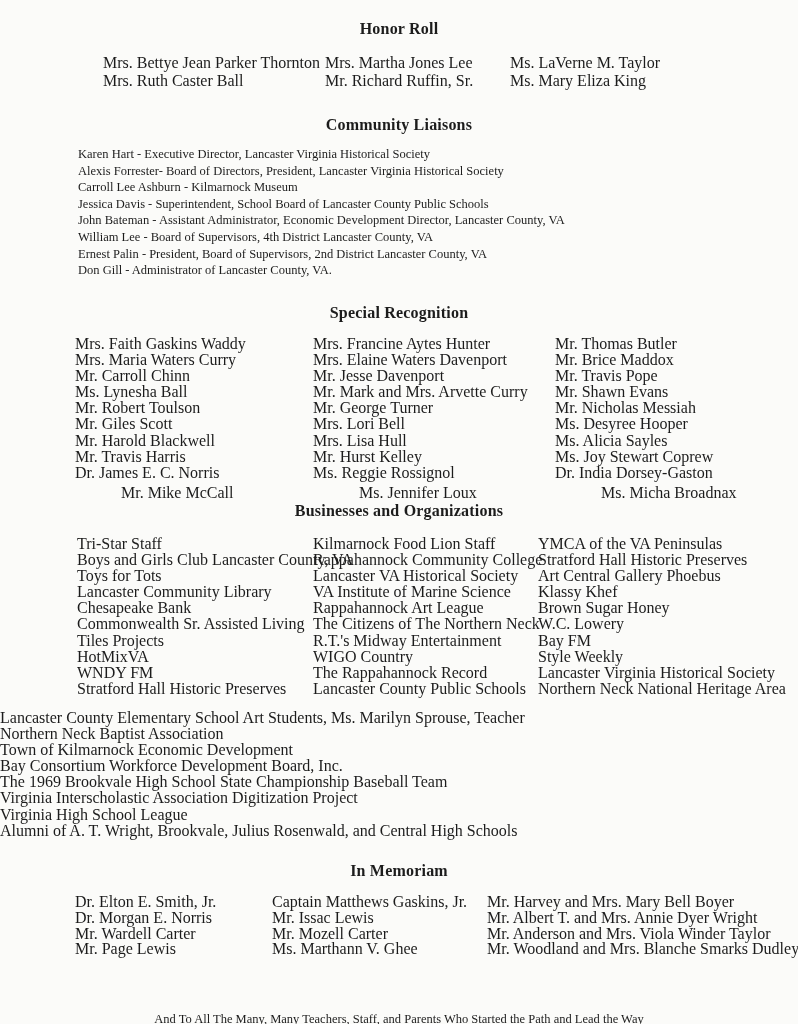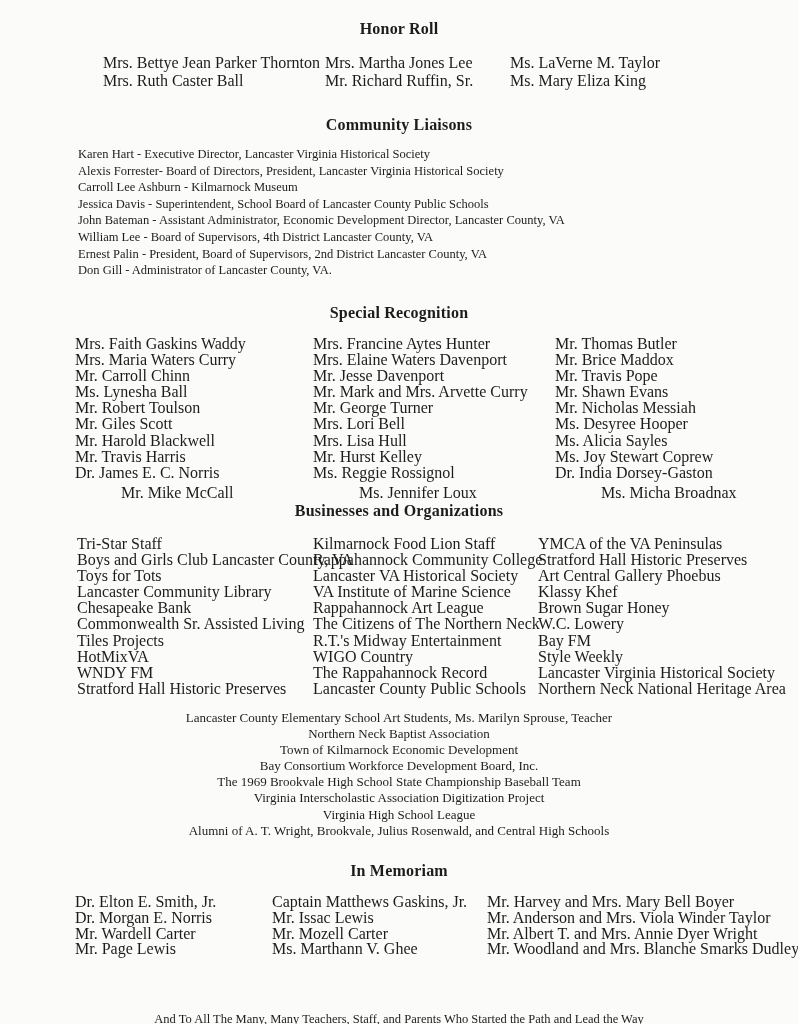--- a/index.html
+++ b/index.html
@@ -40,22 +40,22 @@
 
   .recog-col .line { line-height: 16.1px; }
   .recog-col .line:last-child { margin-top: 4px; margin-left: 46px; }
 
   .org-col .line { line-height: 16.1px; }
 
   .centered-block {
     position: absolute;
     left: 0;
     width: 100%;
-    text-align: center;
-    font-size: 13px;
+    text-align: left;
+    font-size: 16px;
   }
   .centered-block .line { line-height: 16.1px; }
 
   .memoriam-col .line { line-height: 15.8px; }
 
   .closing {
     position: absolute;
     left: 0;
     width: 100%;
     text-align: center;
@@ -200,21 +200,21 @@
         <div class="line">Mr. Page Lewis</div>
       </div>
     <div class="col memoriam-col" style="left:272px">
         <div class="line">Captain Matthews Gaskins, Jr.</div>
         <div class="line">Mr. Issac Lewis</div>
         <div class="line">Mr. Mozell Carter</div>
         <div class="line">Ms. Marthann V. Ghee</div>
       </div>
     <div class="col memoriam-col" style="left:487px">
         <div class="line">Mr. Harvey and Mrs. Mary Bell Boyer</div>
+        <div class="line">Mr. Albert T. and Mrs. Annie Dyer Wright</div>
         <div class="line">Mr. Anderson and Mrs. Viola Winder Taylor</div>
-        <div class="line">Mr. Albert T. and Mrs. Annie Dyer Wright</div>
         <div class="line">Mr. Woodland and Mrs. Blanche Smarks Dudley</div>
       </div>
   </div>
 
   <div class="closing" style="top:1012px">And To All The Many, Many Teachers, Staff, and Parents Who Started the Path and Lead the Way</div>
 
 </div>
 
 </body></html>

